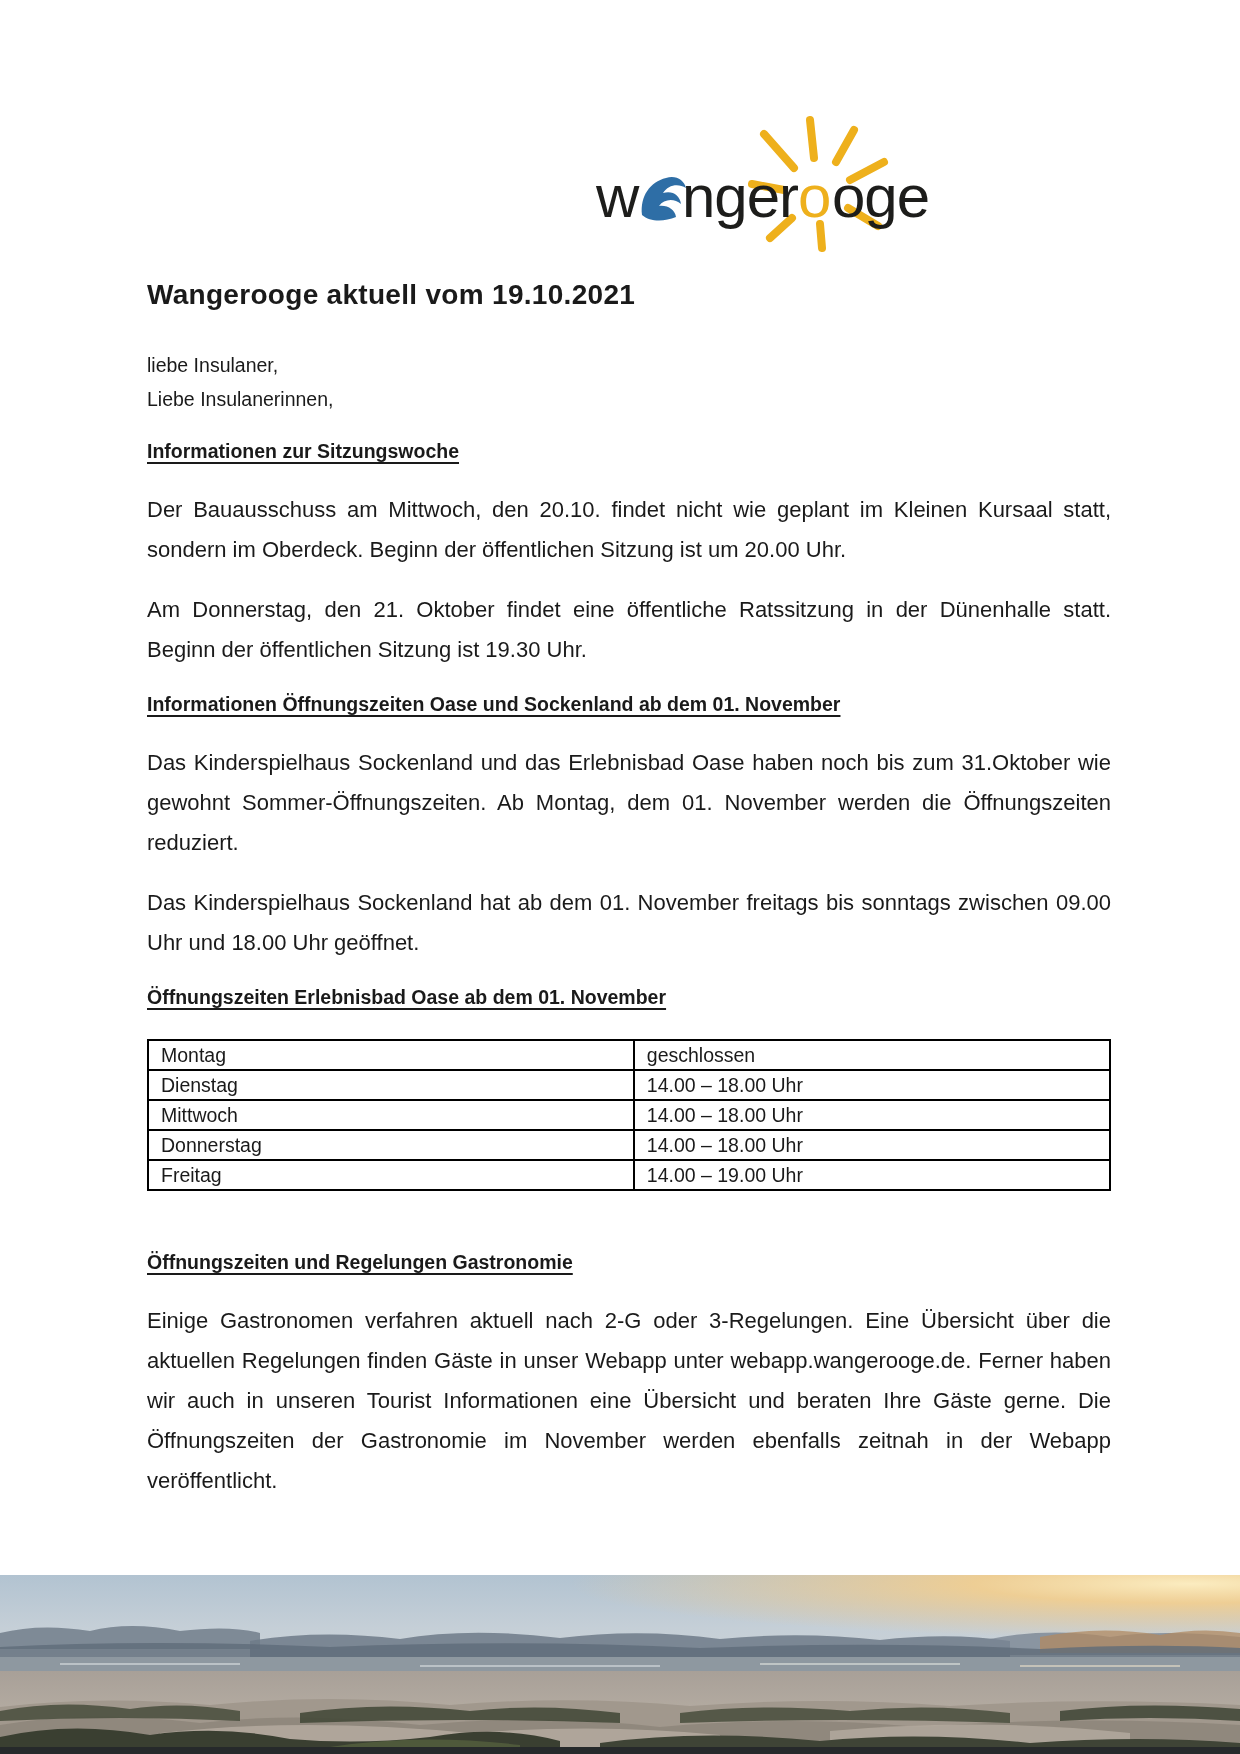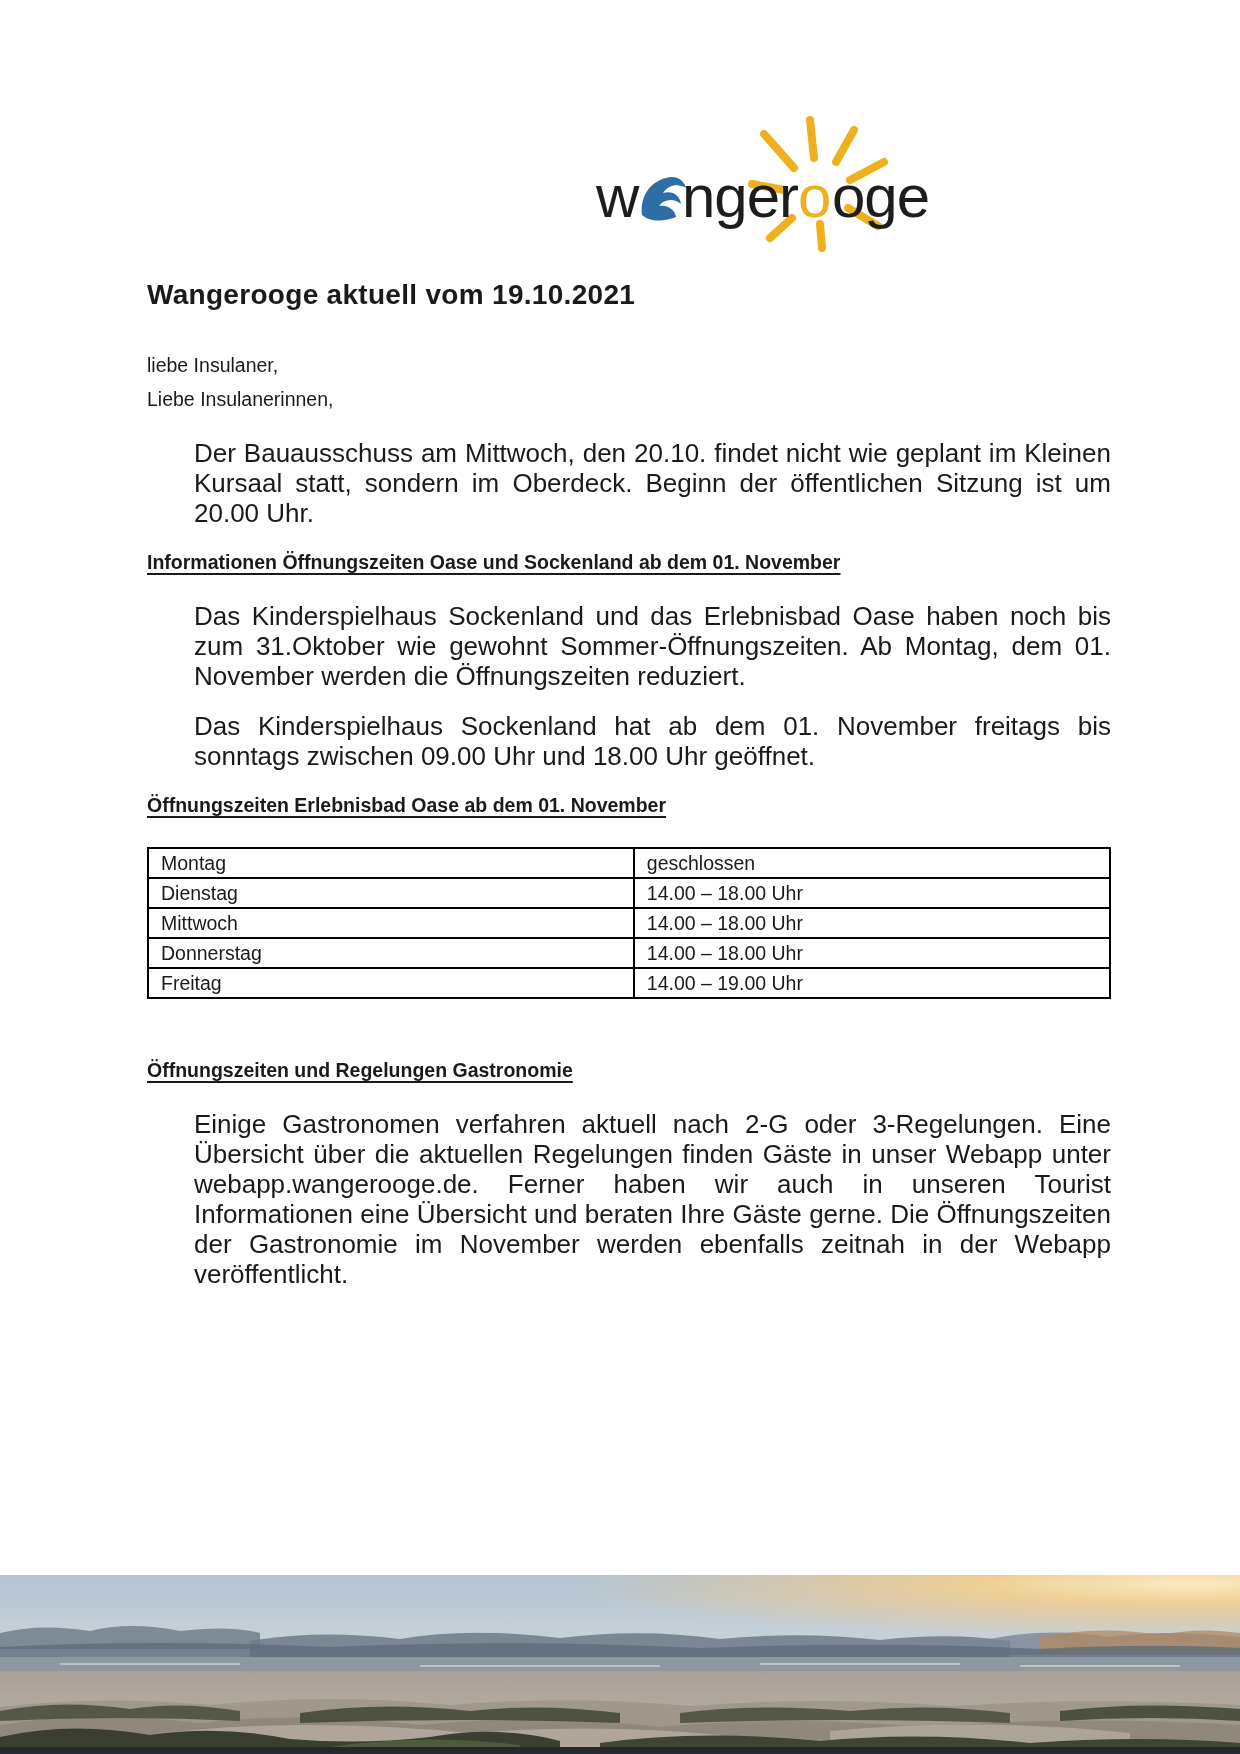--- a/index.html
+++ b/index.html
@@ -48,25 +48,24 @@
     margin-top: 21px;
     margin-bottom: 25px;
   }
   .section-heading span {
     text-decoration: underline;
     text-decoration-thickness: 2px;
     text-underline-offset: 4px;
   }
   .section-heading.gap-large { margin-top: 58px; }
   .para {
-    font-size: 26px;
-    line-height: 30px;
+    font-size: 22px;
+    line-height: 40px;
     text-align: justify;
     margin-bottom: 20px;
-    margin-left: 47px;
   }
   
   .hours-table {
     width: 100%;
     border-collapse: collapse;
     margin-top: 28px;
     margin-bottom: 0;
     font-size: 19.5px;
   }
   .hours-table td {
@@ -116,21 +115,23 @@
 
   <div class="content">
 
     <h1 class="doc-title">Wangerooge aktuell vom 19.10.2021</h1>
 
     <div class="salutation">
       <div>liebe Insulaner,</div>
       <div>Liebe Insulanerinnen,</div>
     </div>
 
+    <h2 class="section-heading"><span>Informationen zur Sitzungswoche</span></h2>
     <p class="para">Der Bauausschuss am Mittwoch, den 20.10. findet nicht wie geplant im Kleinen Kursaal statt, sondern im Oberdeck. Beginn der öffentlichen Sitzung ist um 20.00 Uhr.</p>
+    <p class="para">Am Donnerstag, den 21. Oktober findet eine öffentliche Ratssitzung in der Dünenhalle statt. Beginn der öffentlichen Sitzung ist 19.30 Uhr.</p>
 
     <h2 class="section-heading"><span>Informationen Öffnungszeiten Oase und Sockenland ab dem 01. November</span></h2>
     <p class="para">Das Kinderspielhaus Sockenland und das Erlebnisbad Oase haben noch bis zum 31.Oktober wie gewohnt Sommer-Öffnungszeiten. Ab Montag, dem 01. November werden die Öffnungszeiten reduziert.</p>
     <p class="para">Das Kinderspielhaus Sockenland hat ab dem 01. November freitags bis sonntags zwischen 09.00 Uhr und 18.00 Uhr geöffnet.</p>
 
     <h2 class="section-heading"><span>Öffnungszeiten Erlebnisbad Oase ab dem 01. November</span></h2>
 
     <table class="hours-table">
       <tbody>
         <tr>

